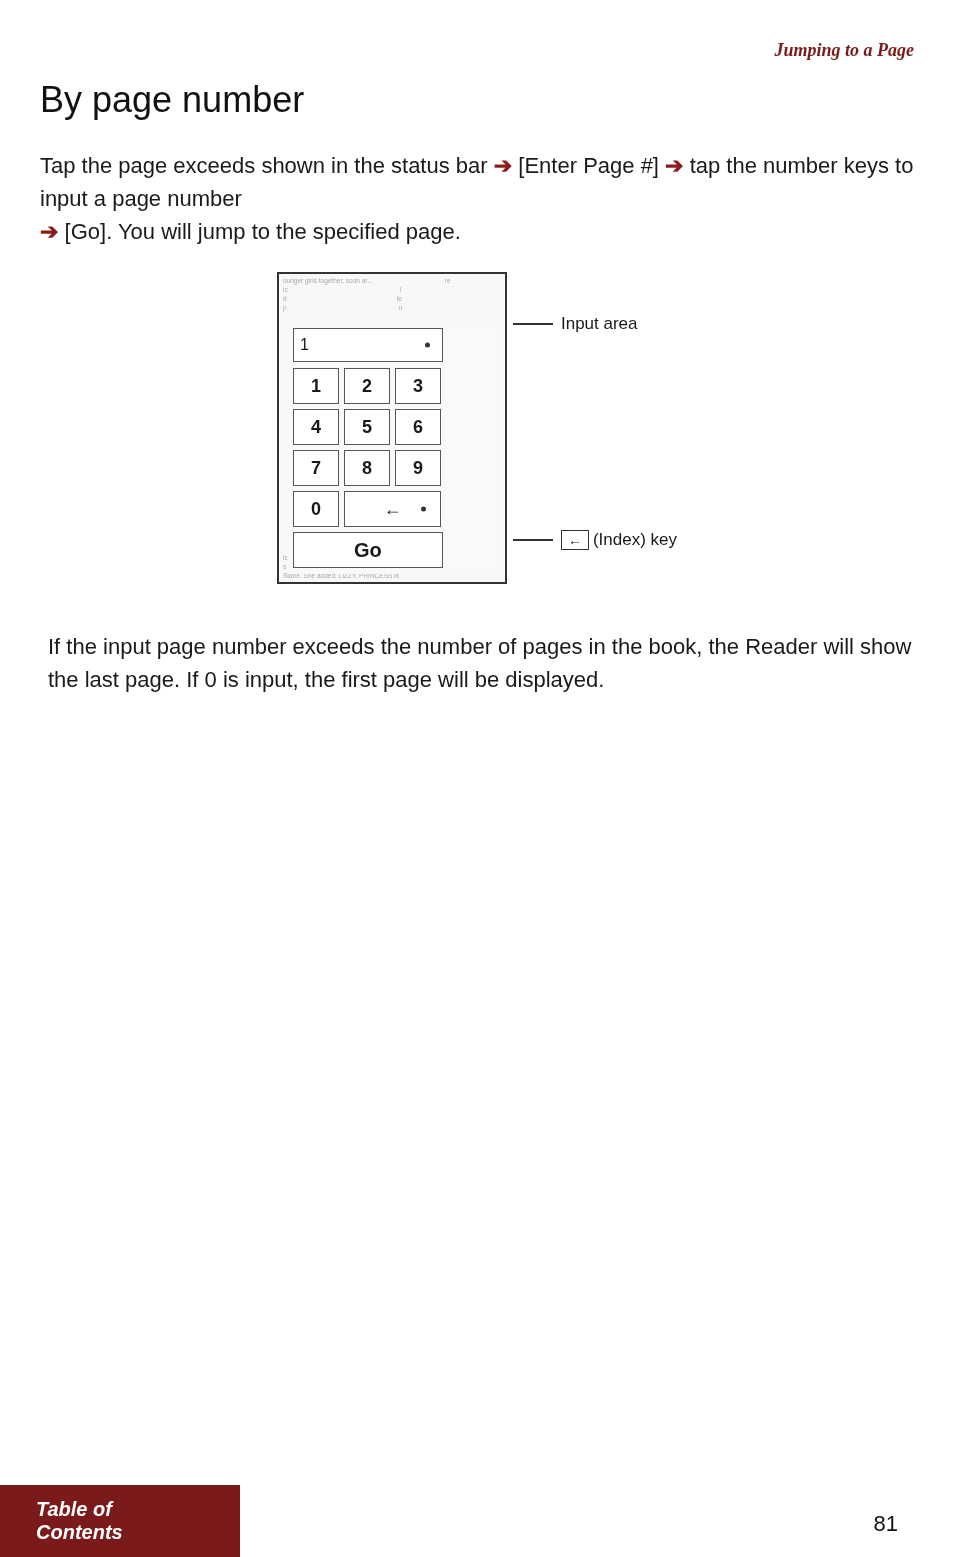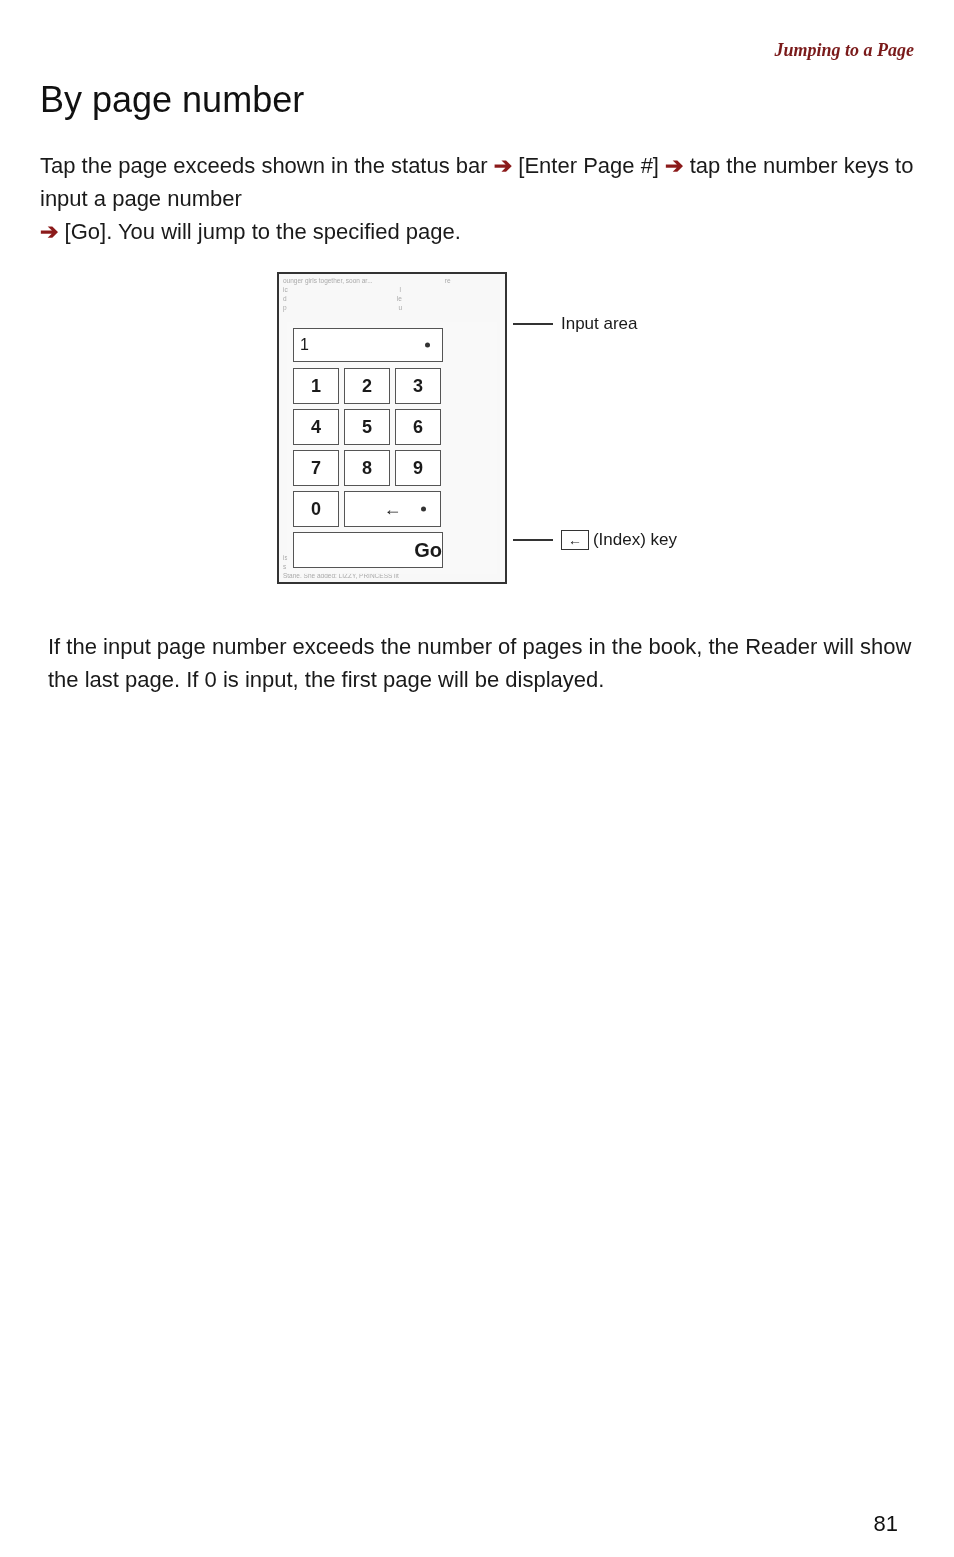--- a/index.html
+++ b/index.html
@@ -167,21 +167,21 @@
       transform: translateY(-50%);
     }
 
     .key-go {
       border: 1.5px solid #555;
       background: #fff;
       height: 36px;
       width: 150px;
       display: flex;
       align-items: center;
-      justify-content: flex-end;
+      justify-content: center;
       font-size: 20px;
       font-weight: bold;
       font-family: Arial, sans-serif;
     }
 
     .annotation {
       display: flex;
       align-items: center;
       font-size: 17px;
       font-family: Arial, sans-serif;
@@ -379,15 +379,18 @@
       </div>
     </div>
 
   </div>
 
   <p class="second-para">If the input page number exceeds the number of pages in the book, the Reader will show the last page. If 0 is input, the first page will be displayed.</p>
 
   <div class="page-number">81</div>
 
   <div class="bottom-nav">
+    <a class="nav-btn nav-btn-toc">
+      <span>Table of Contents</span>
+    </a>
   </div>
 
 </div>
 
 </body></html>

